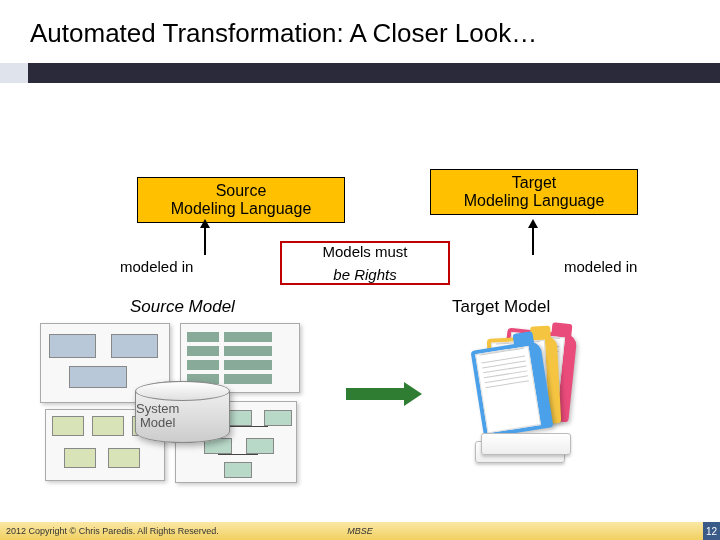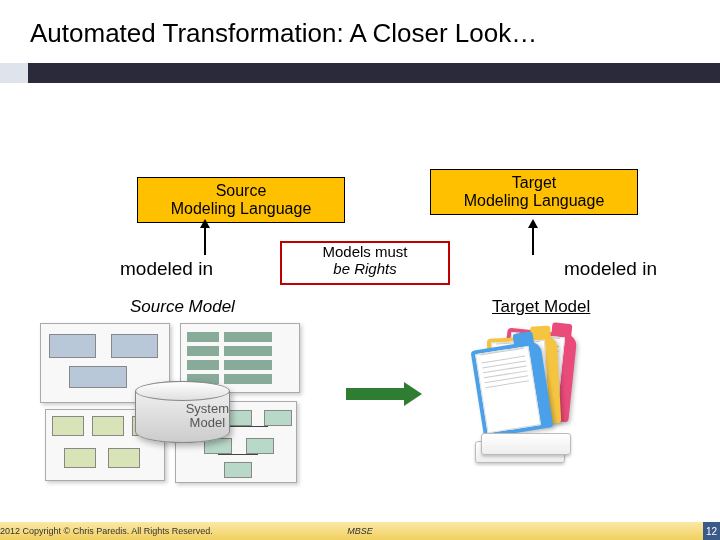--- a/index.html
+++ b/index.html
@@ -44,21 +44,21 @@
     flex-direction: column;
     align-items: center;
     justify-content: center;
     font-size: 16px;
     line-height: 1.15;
   }
   .src-lang { left: 94px; top: 94px; margin-left: 43px; }
   .tgt-lang { left: 430px; top: 86px; }
   .modeled-in {
     position: absolute;
-    font-size: 19px;
+    font-size: 15px;
     text-align: right;
   }
   .modeled-left { left: 120px; top: 175px; }
   .modeled-right { left: 564px; top: 175px; }
   .arrow-up {
     position: absolute;
     width: 2px;
     height: 28px;
     background: #000;
   }
@@ -73,31 +73,31 @@
   .arr-left { left: 204px; top: 144px; }
   .arr-right { left: 532px; top: 144px; }
   .formal-box {
     position: absolute;
     left: 280px; top: 158px;
     width: 170px; height: 44px;
     border: 2px solid #c00000;
     display: flex;
     flex-direction: column;
     align-items: center;
-    justify-content: flex-start;
+    justify-content: space-between;
     font-size: 15px;
     line-height: 1.15;
   }
   .model-label {
     position: absolute;
     font-size: 17px;
     font-weight: 400;
   }
   .src-model-lbl { left: 130px; top: 214px; font-style: italic; }
-  .tgt-model-lbl { left: 492px; top: 214px; text-decoration: underline; }
+  .tgt-model-lbl { left: 452px; top: 214px; }
   .transform-lbl {
     position: absolute;
     left: 338px; top: 284px;
     font-size: 15px;
   }
   .transform-arrow {
     position: absolute;
     left: 346px; top: 305px;
     width: 60px; height: 12px;
     background: #2e7d32;
@@ -139,21 +139,21 @@
   .p4 .node { position:absolute; background:#b8d8c8; border:1px solid #888; width:28px; height:16px;}
   .p4 .line { position:absolute; height:1px; background:#444; }
   .cylinder {
     position: absolute;
     left: 95px; top: 58px;
     width: 95px; height: 62px;
     background: linear-gradient(#f5f5f5,#ccc);
     border: 1px solid #888;
     border-radius: 50%/18%;
     box-shadow: 2px 3px 6px rgba(0,0,0,0.3);
-    display:flex; align-items:center; justify-content:flex-end;
+    display:flex; align-items:center; justify-content:flex-start;
     text-align:center; font-size:13px; color:#555; line-height:1.1;
   }
   .cylinder::before {
     content:''; position:absolute; top:-1px; left:-1px; right:-1px;
     height:18px; border:1px solid #888; border-radius:50%;
     background: linear-gradient(#fff,#e0e0e0);
   }
   .docs-graphic {
     position: absolute;
     left: 475px; top: 240px;
@@ -196,21 +196,21 @@
   }
   .footer {
     position: absolute;
     left: 0; bottom: 0;
     width: 100%; height: 18px;
     background: linear-gradient(#fbe8a6,#f0d060);
     display:flex; align-items:center;
     font-size: 9px;
     color:#333;
   }
-  .footer-copy { flex:1;}
+  .footer-copy { padding-left: 6px; flex:1;}
   .footer-center { position:absolute; left:50%; transform:translateX(-50%);font-style:italic;}
   .slide-num {
     position:absolute; right:0; bottom:0;
     width:17px; height:18px;
     background:#3a5a88;
     color:#fff;
     display:flex; align-items:center; justify-content:center;
     font-size:10px;
   }
 </style>

